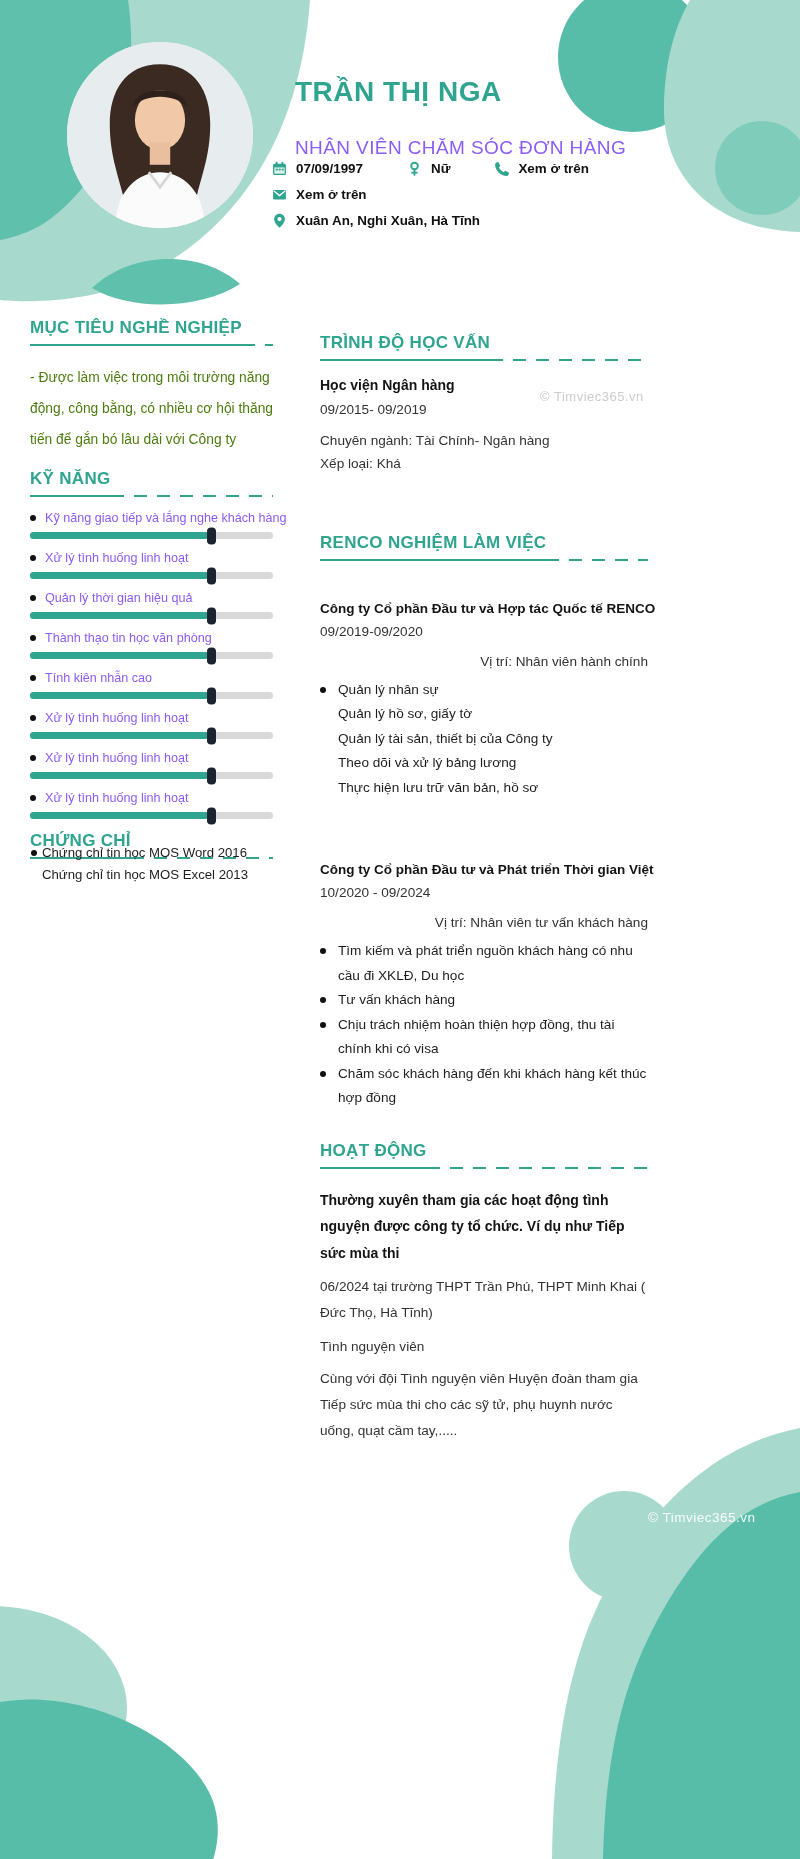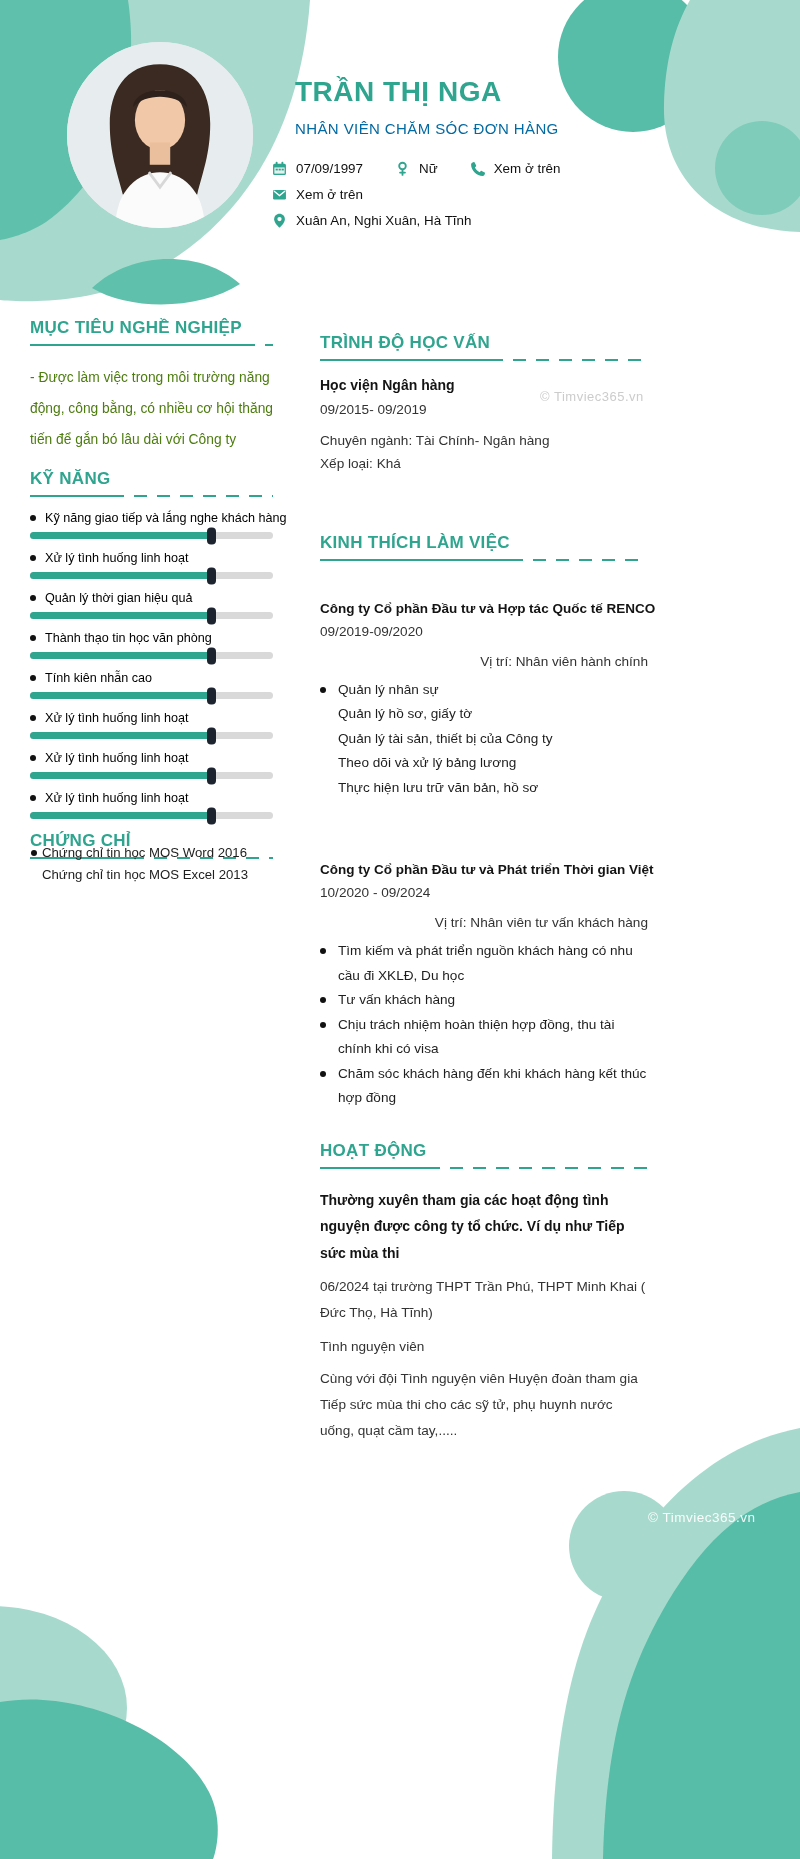--- a/index.html
+++ b/index.html
@@ -7,23 +7,23 @@
   body { font-family:"Liberation Sans","DejaVu Sans",sans-serif; color:#333; }
   .page { position:relative; width:800px; height:1859px; background:#fff; overflow:hidden; }
 
   
   .deco { position:absolute; left:0; top:0; z-index:0; }
 
   
   .photo { position:absolute; left:67px; top:42px; width:186px; height:186px; border-radius:50%; overflow:hidden; z-index:2; background:#e9eef0; }
   .photo svg { width:100%; height:100%; display:block; }
   .name { position:absolute; left:295px; top:76px; z-index:2; font-size:28px; font-weight:bold; color:#2fa48e; letter-spacing:.5px; }
-  .job-title { position:absolute; left:295px; top:120px; z-index:2; font-size:15px; color:#0369a1; letter-spacing:.4px; }
+  .job-title { position:absolute; left:295px; top:137px; z-index:2; font-size:19px; color:#8b5cf6; letter-spacing:.4px; }
   .contact { position:absolute; left:272px; top:161px; z-index:2; width:480px; font-size:13.4px; color:#101010; }
-  .contact-row { display:flex; gap:32px; align-items:flex-end; margin-bottom:11px; }
+  .contact-row { display:flex; gap:44px; align-items:flex-end; margin-bottom:11px;font-weight:bold; }
   .contact-item { display:flex; align-items:center; gap:9px; }
   .cicon { width:15px; height:15px; color:#2fa48e; display:inline-flex; flex:none; }
   .cicon svg { width:100%; height:100%; }
 
   
   .left-col  { position:absolute; left:30px;  top:318px; width:243px; z-index:1; }
   .right-col { position:absolute; left:320px; top:333px; width:328px; z-index:1; }
 
   
   .sec-head { display:flex; align-items:flex-end; margin-bottom:16px; }
@@ -31,21 +31,21 @@
                border-bottom:2px solid #2fa48e; padding-bottom:6px; }
   .sec-dash { flex:1; height:2px;
               background:repeating-linear-gradient(90deg,#2fa48e 0 13px,transparent 13px 23px); }
 
   
   .objective-text { font-size:13.8px; color:#4d7c0f; line-height:2.25; margin-bottom:14px; }
   .section-skills .sec-head { margin-bottom:14px; }
   .skill { margin-bottom:12px; }
   .skill-label-row { display:flex; align-items:center; gap:9px; margin-bottom:7px; }
   .dot { width:6px; height:6px; border-radius:50%; background:#111; flex:none; }
-  .skill-label { font-size:12.6px; color:#000000; white-space:nowrap; }
+  .skill-label { font-size:12.6px; color:#8b5cf6; white-space:nowrap; }
   .skill-bar { height:7px; background:#d9d9d9; border-radius:4px; position:relative; }
   .skill-fill { height:100%; background:#2fa48e; border-radius:4px; position:relative; }
   .skill-fill::after { content:""; position:absolute; right:-4px; top:50%; transform:translateY(-50%);
                        width:9px; height:17px; border-radius:4px; background:#1d2430; }
 
   .overlap-sec .sec-head { margin-bottom:-17px; }
   .overlap-wrap { margin-bottom:6px; }
   .plain-item { font-size:13.2px; color:#1e1e1e; line-height:22px; margin-left:12px; position:relative; }
   .plain-item.bulleted::before { content:""; position:absolute; left:-11px; top:8px; width:6px; height:6px;
                                  border-radius:50%; background:#111; }
@@ -290,21 +290,21 @@
         <span class="sec-dash"></span>
       </div>
       <div class="edu-school">Học viện Ngân hàng</div>
       <div class="edu-period">09/2015- 09/2019</div>
       <div class="edu-major">Chuyên ngành: Tài Chính- Ngân hàng</div>
       <div class="edu-grade">Xếp loại: Khá</div>
     </section>
 
     <section class="section-experience">
       <div class="sec-head">
-        <span class="sec-title">KINH THÍCH LÀM VIỆC</span>
+        <span class="sec-title">RENCO NGHIỆM LÀM VIỆC</span>
         <span class="sec-dash"></span>
       </div>
 
       <div class="job">
         <div class="entry-company">Công ty Cổ phần Đầu tư và Hợp tác Quốc tế RENCO</div>
         <div class="entry-period">09/2019-09/2020</div>
         <div class="entry-position">Vị trí: Nhân viên hành chính</div>
         <div class="duty">
             <span class="duty-dot"></span>
             <span>Quản lý nhân sự</span>

